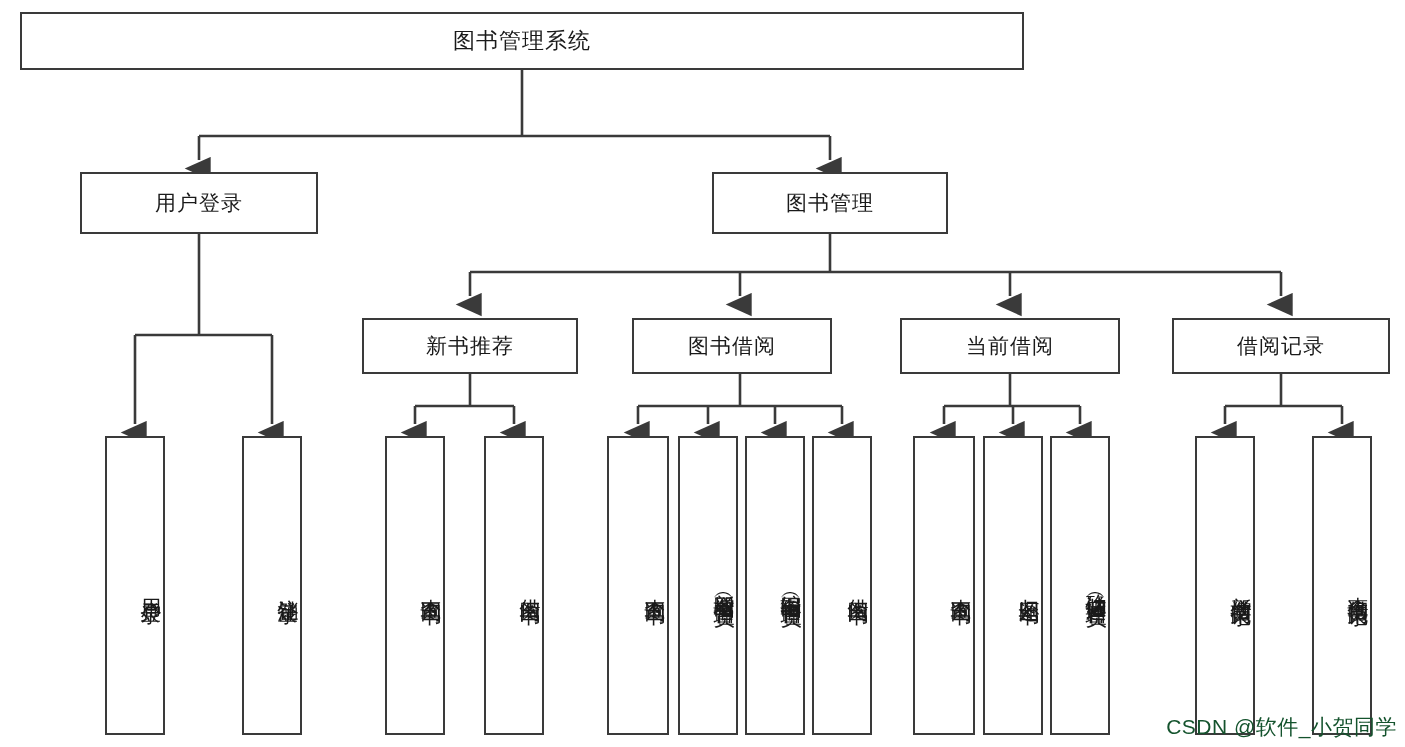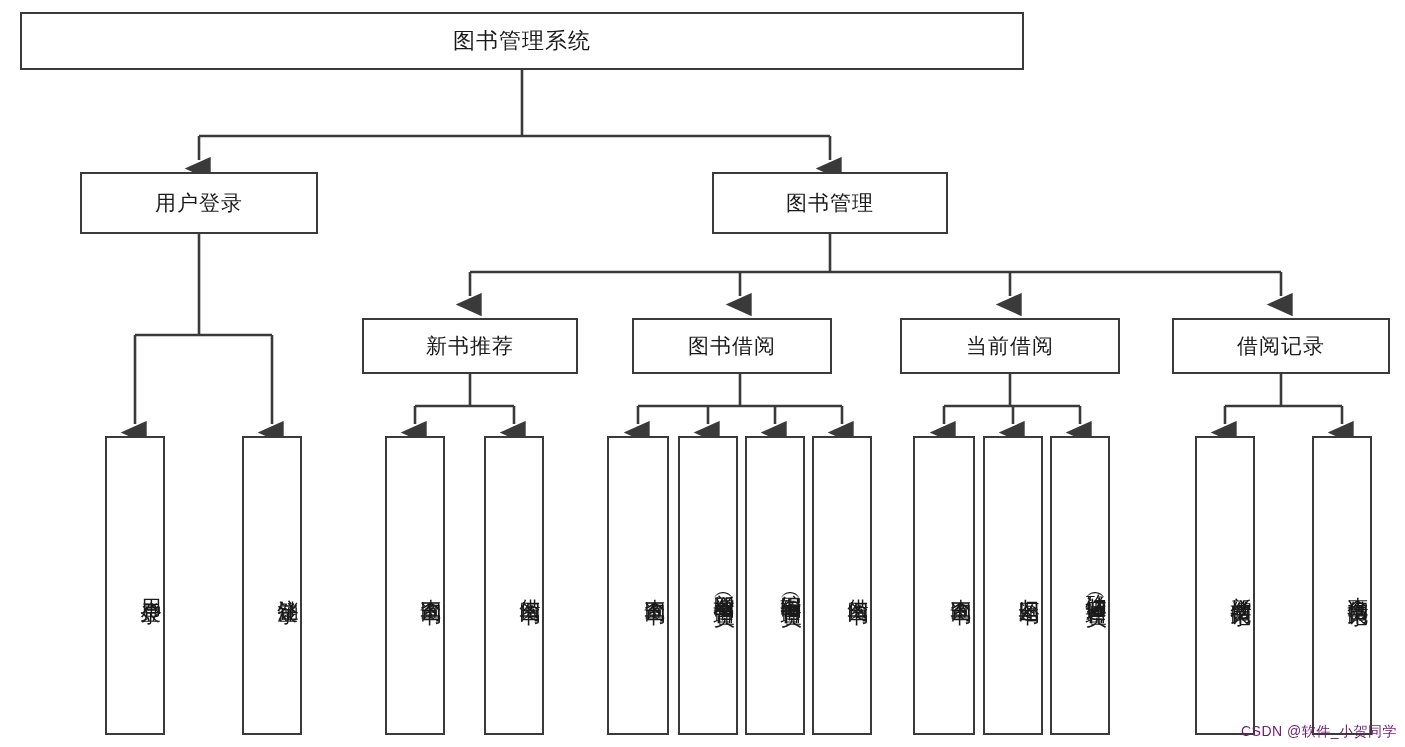--- a/index.html
+++ b/index.html
@@ -52,22 +52,22 @@
   .node.v > span {
     display: block;
   }
   .node.root {
     font-size: 22px;
   }
   .watermark {
     position: absolute;
     right: 8px;
     bottom: 6px;
-    font-size: 14px;
-    color: #701a75;
+    font-size: 21px;
+    color: #14532d;
     letter-spacing: 0.5px;
     white-space: nowrap;
   }
 </style>
 </head>
 <body>
 
 <div id="canvas">
 
   <svg class="connectors" viewBox="0 0 1405 747">

